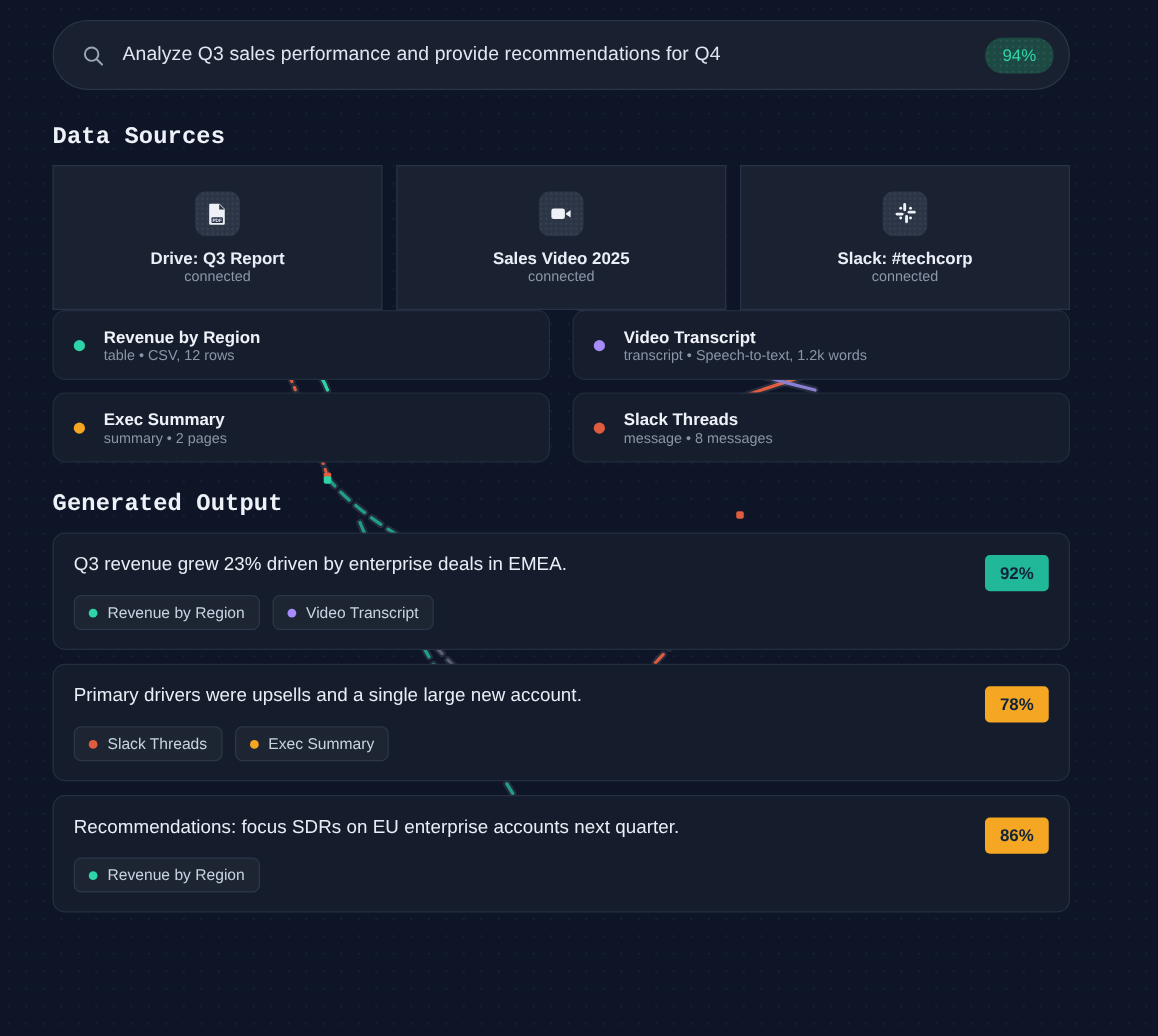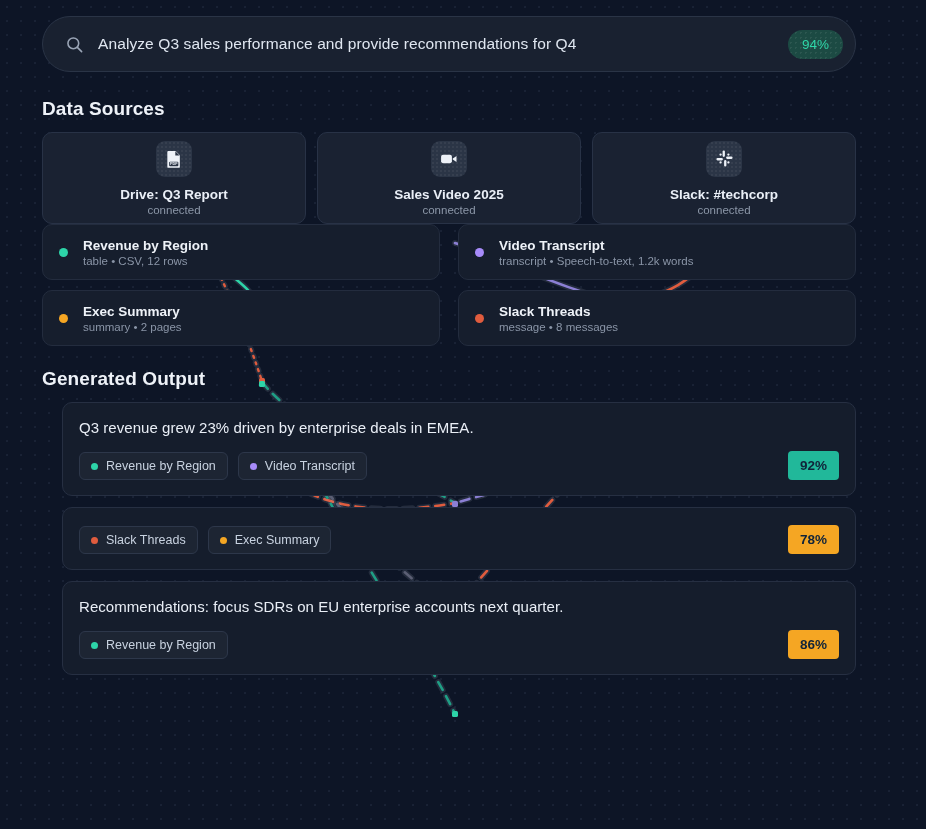--- a/index.html
+++ b/index.html
@@ -69,34 +69,35 @@
     background-size: 5px 5px;
   }
 
   
   .section-title {
     font-size: 19px;
     font-weight: bold;
     color: #eef2f8;
     letter-spacing: 0.1px;
     margin: 26px 0 12px 0;
+    font-family: Liberation Mono, monospace;
   }
   .section-title.tight { margin-top: 22px; }
 
   
   .sources {
     display: grid;
     grid-template-columns: repeat(3, 1fr);
     gap: 11px;
   }
   .source-card {
     background: #1a2232;
     border: 1px solid #283246;
-    border-radius: 10px;
-    height: 92px;
+    border-radius: 0;
+    height: 116px;
     display: flex;
     flex-direction: column;
     align-items: center;
     justify-content: center;
     gap: 2px;
   }
   .source-icon-box {
     width: 36px; height: 36px;
     border-radius: 9px;
     background: #2b3546;
@@ -131,23 +132,22 @@
   .artifact-meta { font-size: 11.5px; color: #8a95a7; white-space: nowrap; }
 
   
   .outputs { display: flex; flex-direction: column; gap: 11px; }
   .output-card {
     background: #151d2c;
     border: 1px solid #262f42;
     border-radius: 10px;
     padding: 16px 16px 15px 16px;
     display: flex;
-    align-items: flex-end;
+    align-items: flex-start;
     gap: 12px;
-    margin-left: 20px;
   }
   .output-main { flex: 1 1 auto; min-width: 0; }
   .output-claim {
     font-size: 15px;
     color: #e9eef6;
     letter-spacing: 0.05px;
     margin-bottom: 16px;
   }
   .chips { display: flex; gap: 10px; flex-wrap: wrap; }
   .chip {
@@ -303,20 +303,21 @@
             <span class="chip">
        <span class="dot patterned" style="background:#a78bfa"></span>
        <span>Video Transcript</span>
      </span>
           </div>
      </div>
      <div class="score-badge" style="background:#21b89a">92%</div>
       </div>
       <div class="output-card">
         <div class="output-main">
+       <div class="output-claim">Primary drivers were upsells and a single large new account.</div>
        <div class="chips">
             <span class="chip">
        <span class="dot" style="background:#e05c3e"></span>
        <span>Slack Threads</span>
      </span>
             <span class="chip">
        <span class="dot" style="background:#f5a623"></span>
        <span>Exec Summary</span>
      </span>
           </div>

